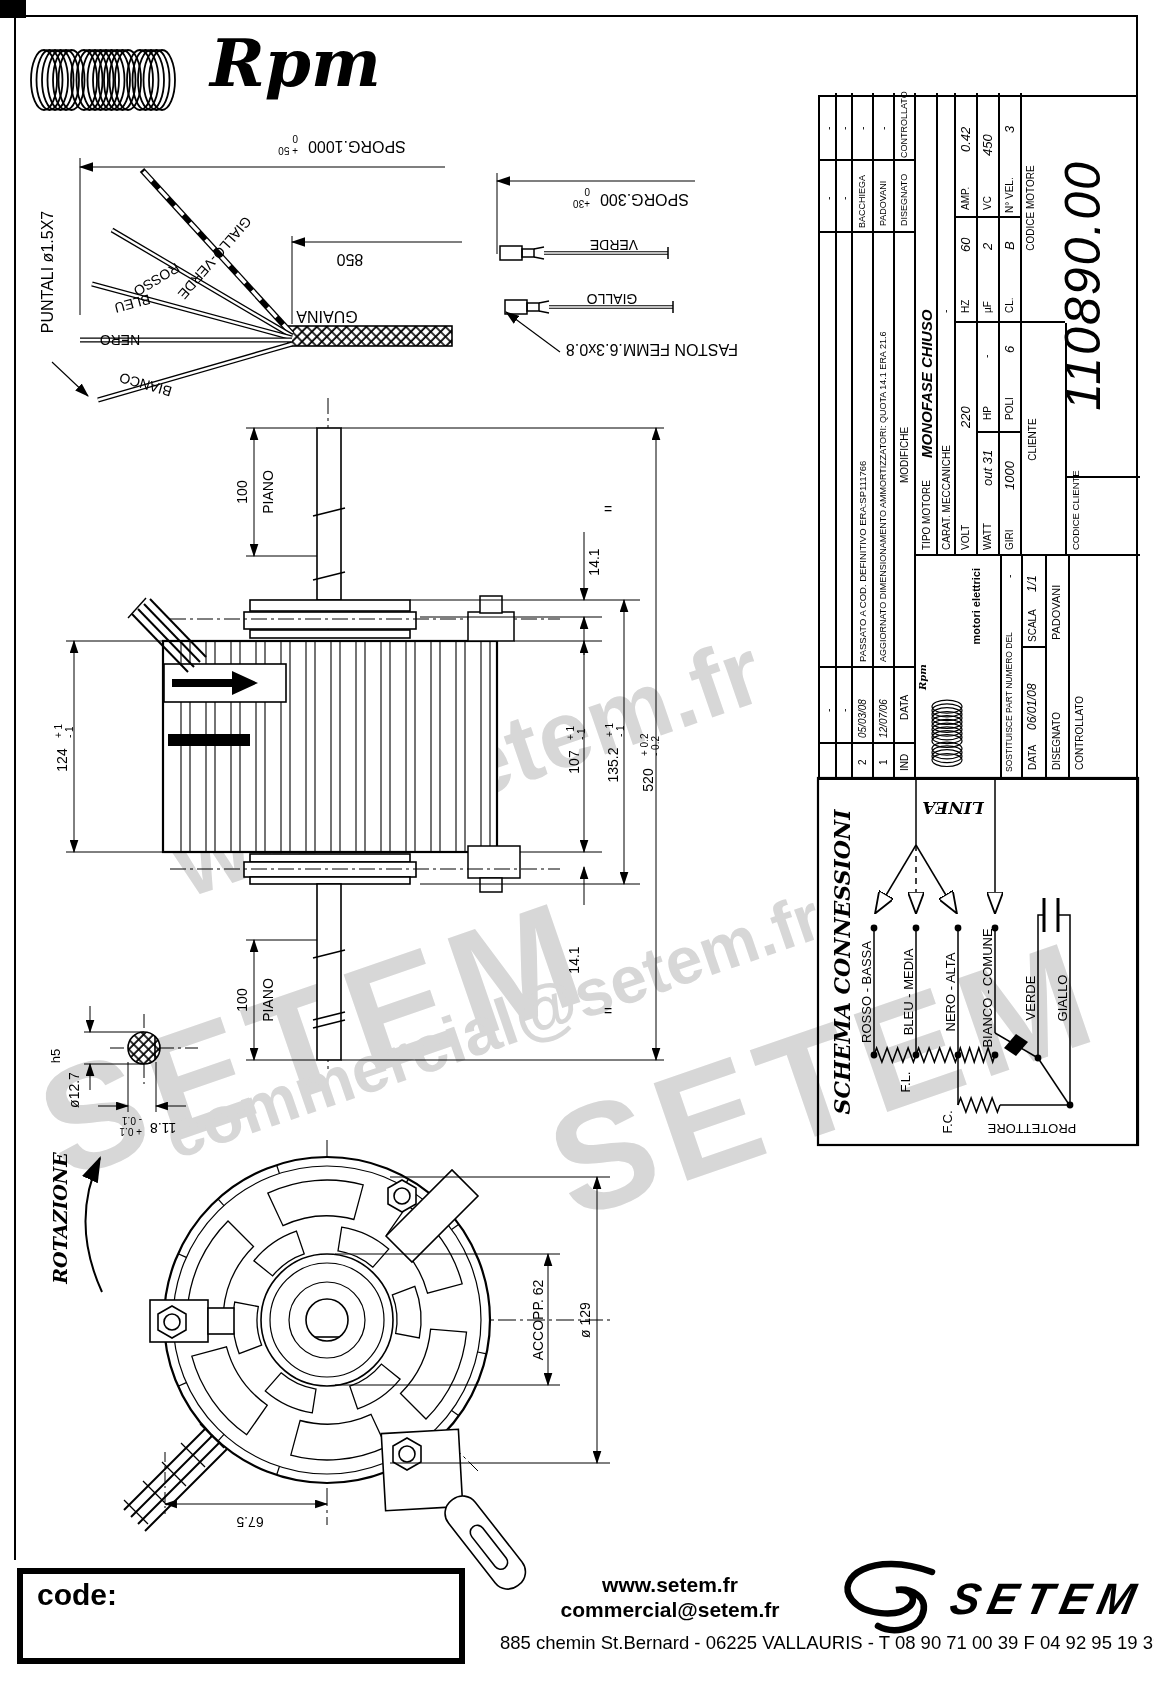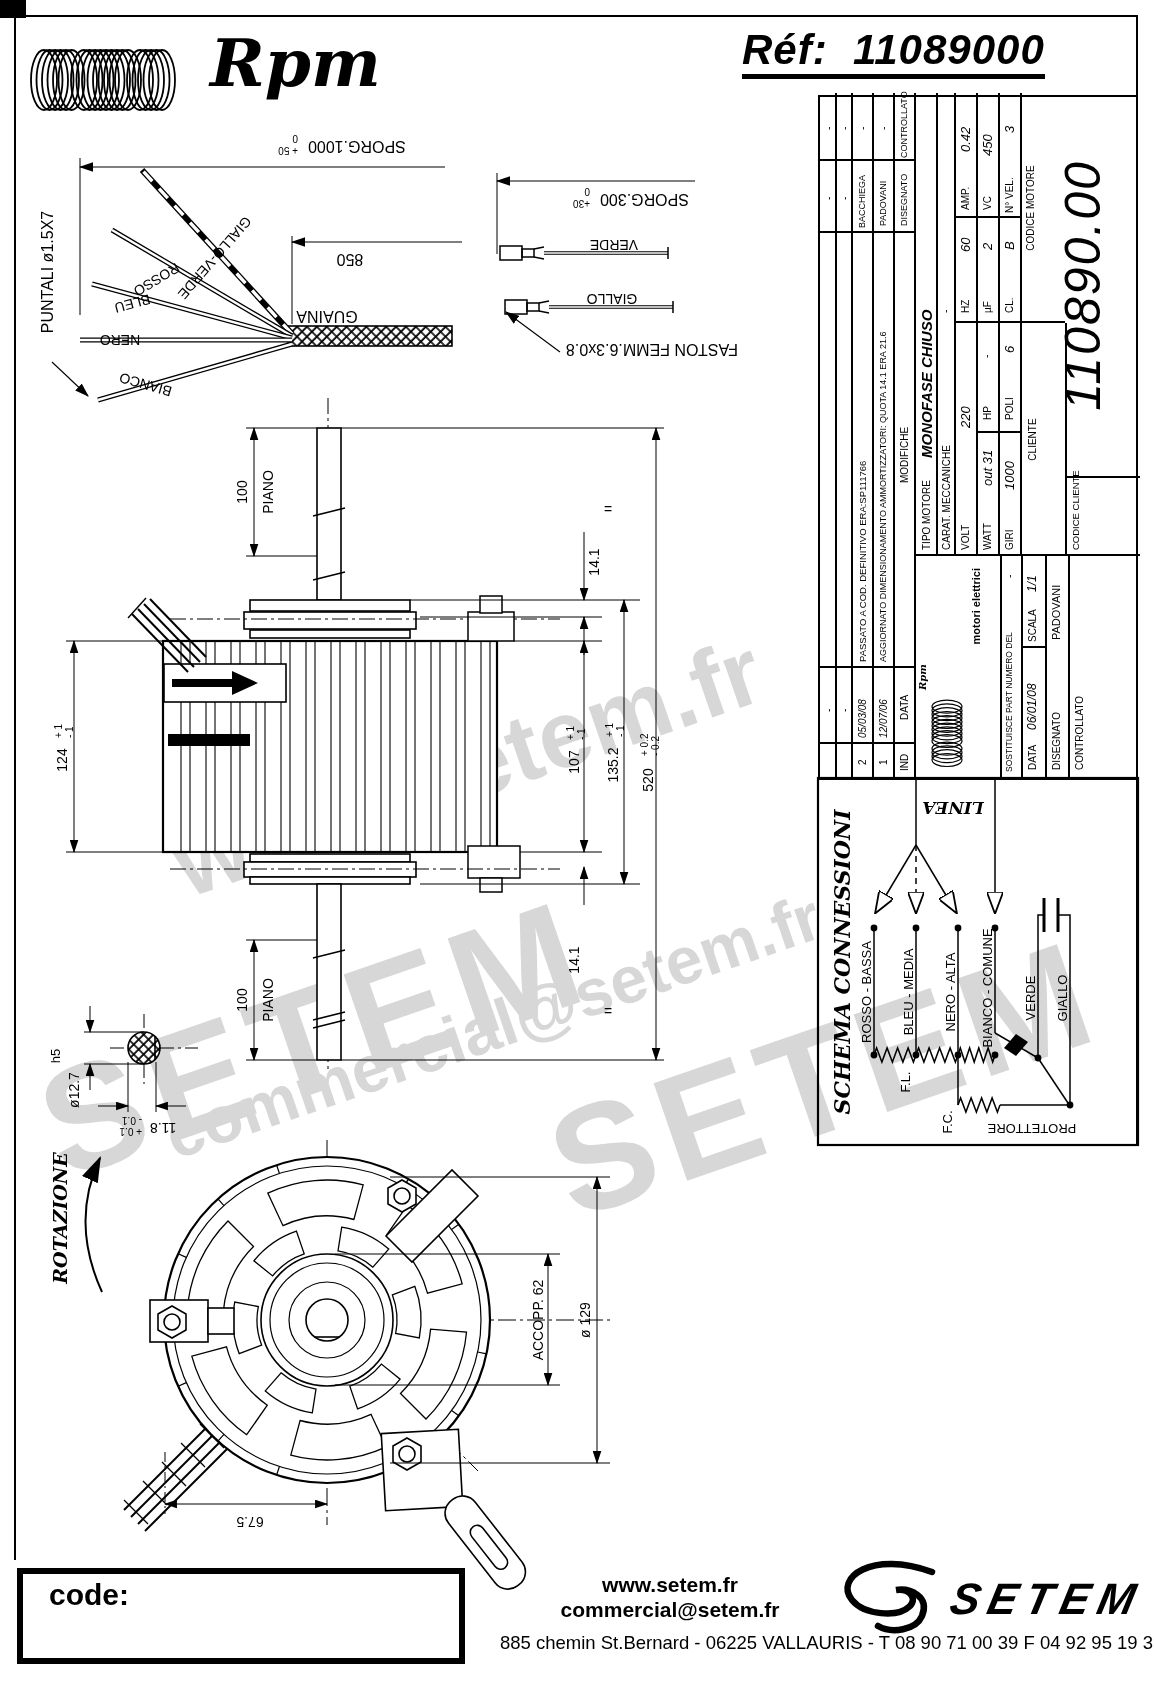--- a/index.html
+++ b/index.html
@@ -23,21 +23,21 @@
   
   #titleblock{position:absolute;left:818px;top:780px;width:685px;height:320px;
               transform:rotate(-90deg);transform-origin:0 0;border:2.5px solid #000;
               box-sizing:border-box;background:transparent;z-index:3;}
   #titleblock .cell{position:absolute;font-size:10px;white-space:nowrap;}
   #titleblock .it{font-style:italic;}
   #titleblock .b{font-weight:bold;}
   #tb-script{font-family:"DejaVu Serif",serif;font-style:italic;font-weight:bold;font-size:46px;line-height:0.9;}
   
   #code-box{position:absolute;left:17px;top:1568px;width:448px;height:96px;border:6px solid #000;box-sizing:border-box;z-index:3;}
-  #code-label{position:absolute;left:14px;top:4px;font-size:30px;font-weight:bold;margin-left:12px;}
+  #code-label{position:absolute;left:14px;top:4px;font-size:30px;font-weight:bold;}
   #code-value{position:absolute;left:90px;top:26px;font-size:56px;font-weight:bold;letter-spacing:2px;}
   .foot-c{position:absolute;left:520px;width:300px;text-align:center;font-weight:bold;font-size:21px;z-index:3;}
   #address{position:absolute;left:500px;top:1632px;width:640px;font-size:18.5px;white-space:nowrap;z-index:3;}
 </style>
 </head>
 <body>
 
 <div id="page">
 
   <div class="wm" style="left:195px;top:810px;font-size:95px;transform:rotate(-19deg);transform-origin:0 100%;">www.setem.fr</div>
@@ -67,25 +67,20 @@
         <ellipse cx="87" cy="58" rx="13" ry="30" stroke="#000" stroke-width="1.8" fill="none"></ellipse>
         <ellipse cx="92.5" cy="58" rx="13" ry="30" stroke="#000" stroke-width="1.8" fill="none"></ellipse>
         <ellipse cx="98" cy="58" rx="13" ry="30" stroke="#000" stroke-width="1.8" fill="none"></ellipse>
         <ellipse cx="110" cy="58" rx="13" ry="30" stroke="#000" stroke-width="1.8" fill="none"></ellipse>
         <ellipse cx="115.5" cy="58" rx="13" ry="30" stroke="#000" stroke-width="1.8" fill="none"></ellipse>
         <ellipse cx="121" cy="58" rx="13" ry="30" stroke="#000" stroke-width="1.8" fill="none"></ellipse>
         <ellipse cx="126.5" cy="58" rx="13" ry="30" stroke="#000" stroke-width="1.8" fill="none"></ellipse>
         <ellipse cx="132" cy="58" rx="13" ry="30" stroke="#000" stroke-width="1.8" fill="none"></ellipse>
       </svg>
     <div id="brand-script" class="abs" style="left:180px;top:8px;">Rpm</div>
-  </div>
-  <div class="abs" style="left:742px;top:26px;z-index:2;">
-    <div id="ref-box">
-      <span>Réf:</span>&nbsp;&nbsp;<span>11089000</span>
-    </div>
   </div>
 
   <svg class="abs" style="left:0;top:0;z-index:2;" width="1154" height="1683" viewBox="0 0 1154 1683" stroke="#000" fill="none" stroke-width="1.6">
     <defs>
       <marker id="arr" viewBox="0 0 12 8" refX="11" refY="4" markerWidth="13" markerHeight="9" orient="auto-start-reverse">
         <path d="M0,0 L12,4 L0,8 z" fill="#000" stroke="none"></path>
       </marker>
       <marker id="arrO" viewBox="0 0 12 9" refX="11" refY="4.5" markerWidth="15" markerHeight="11" orient="auto-start-reverse">
         <path d="M0,0 L12,4.5 L0,9 z" fill="#fff" stroke="#000" stroke-width="1"></path>
       </marker>

